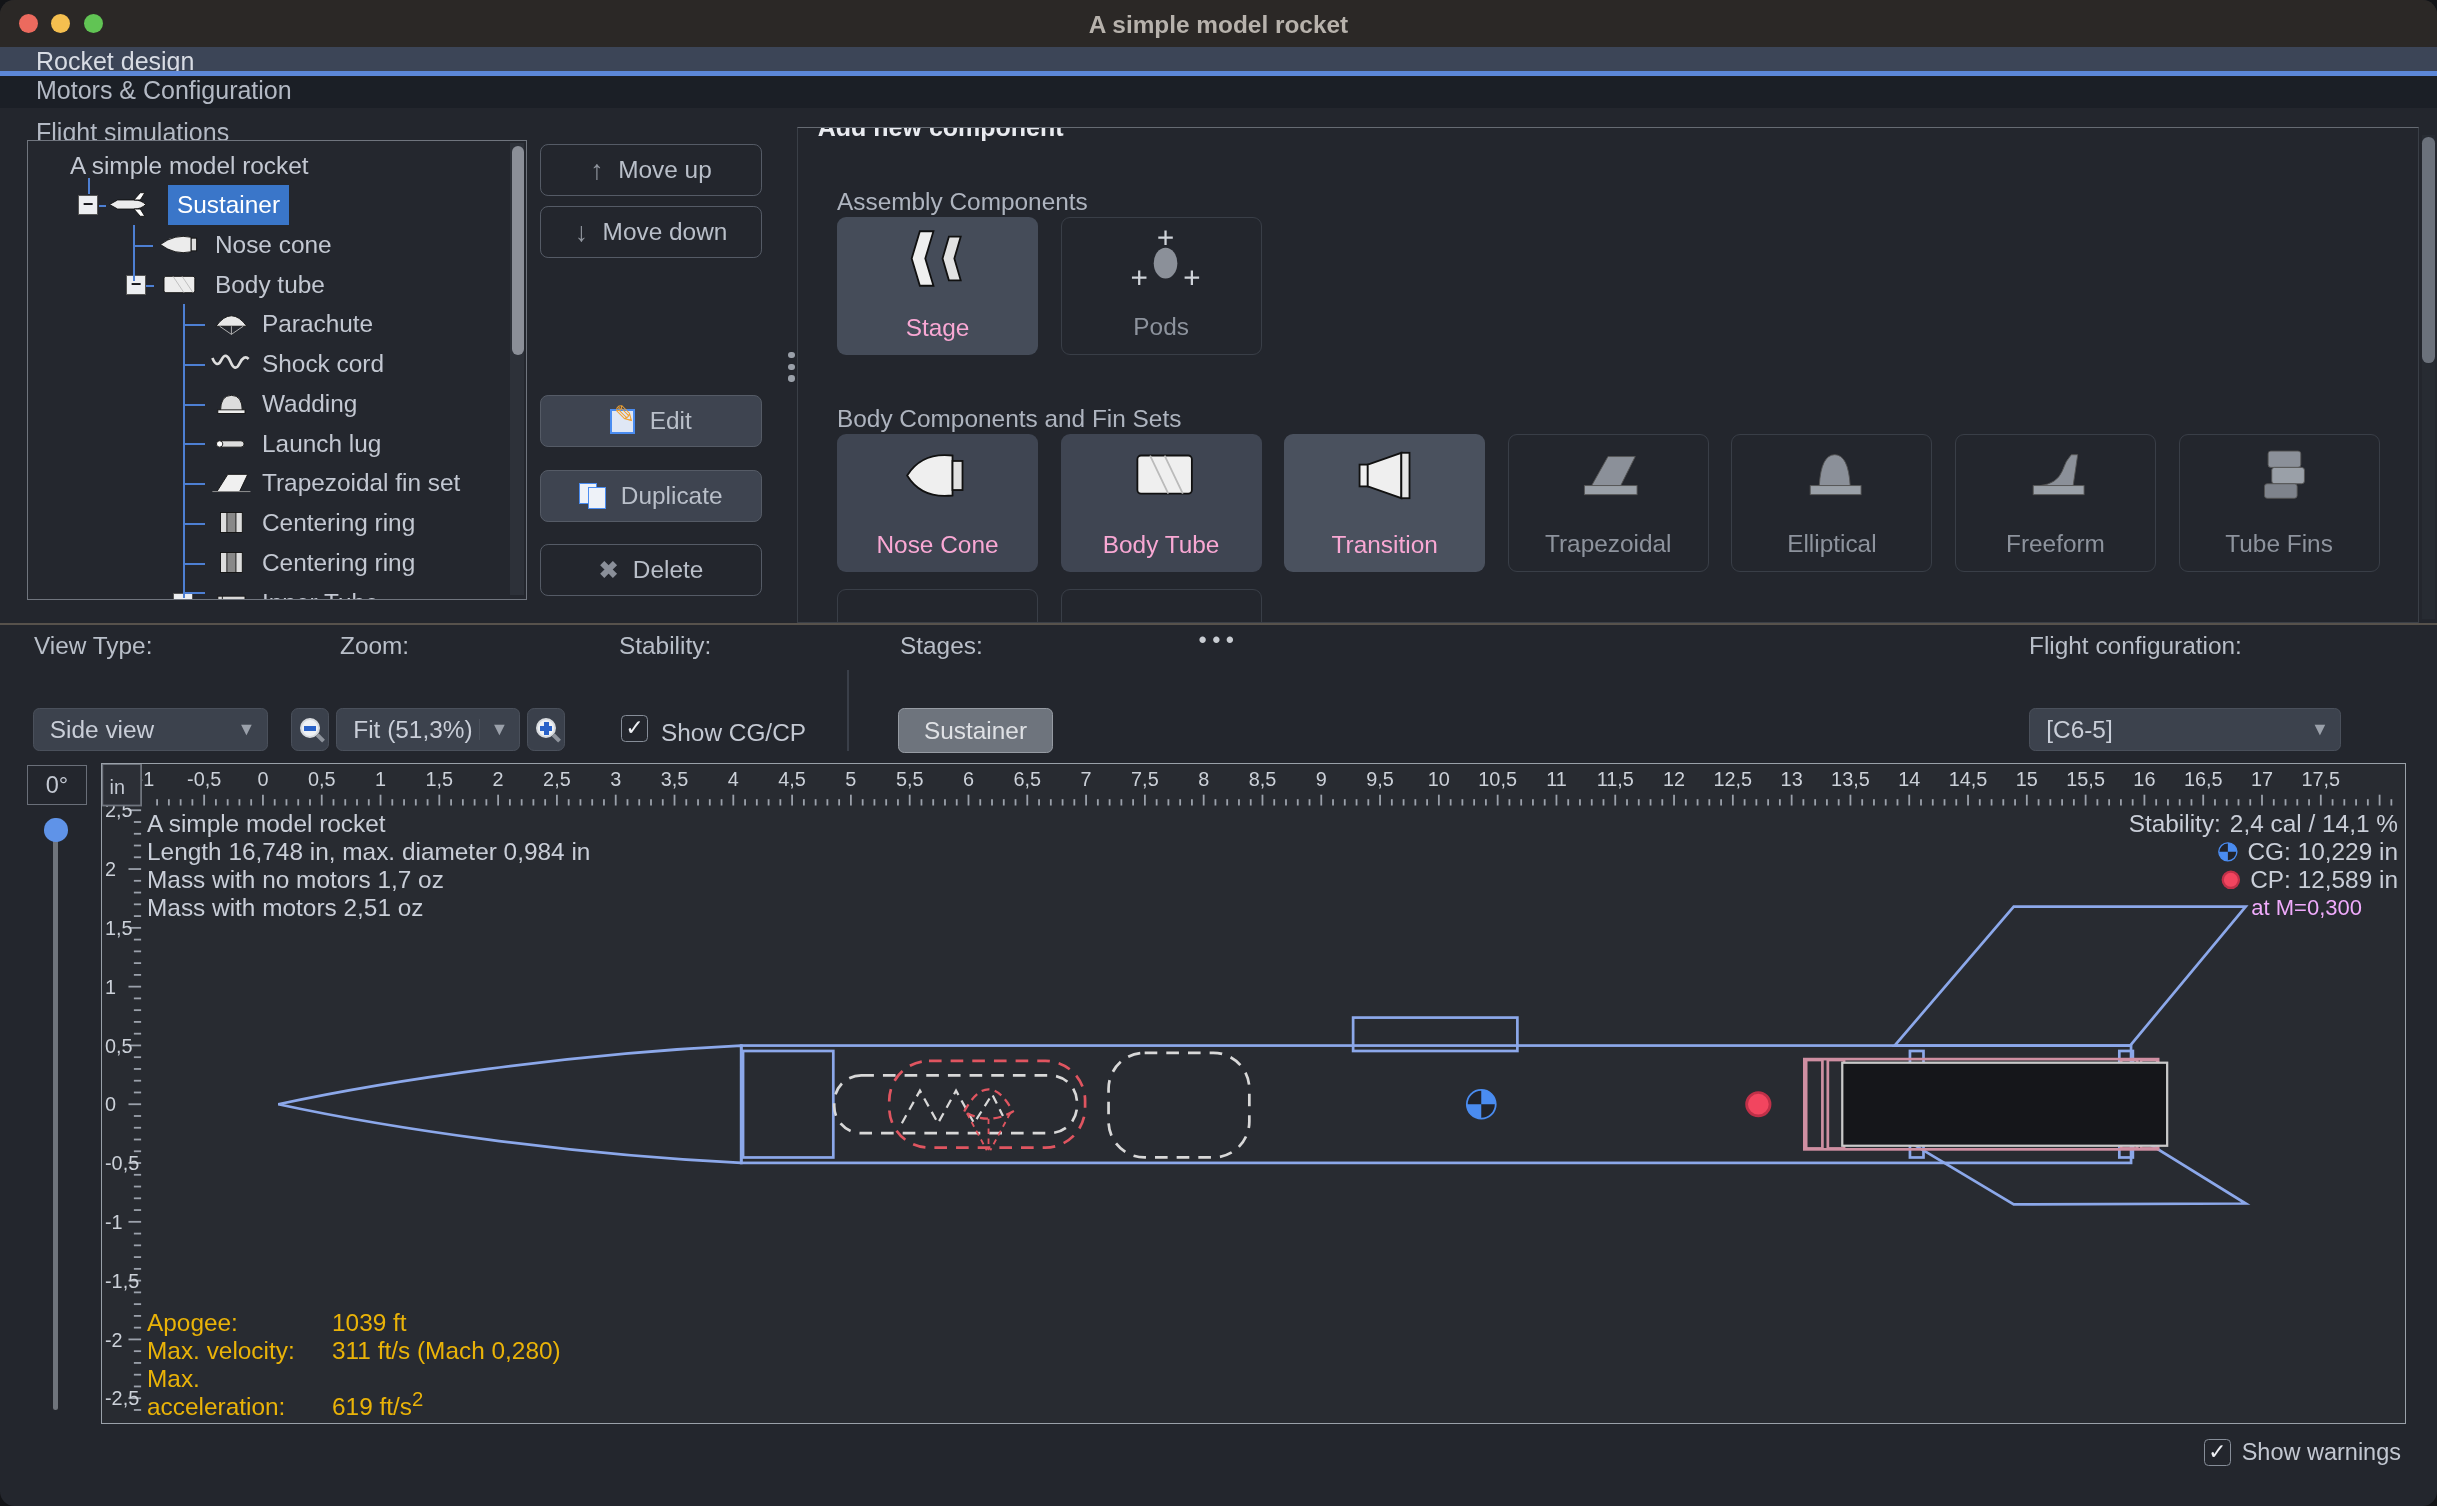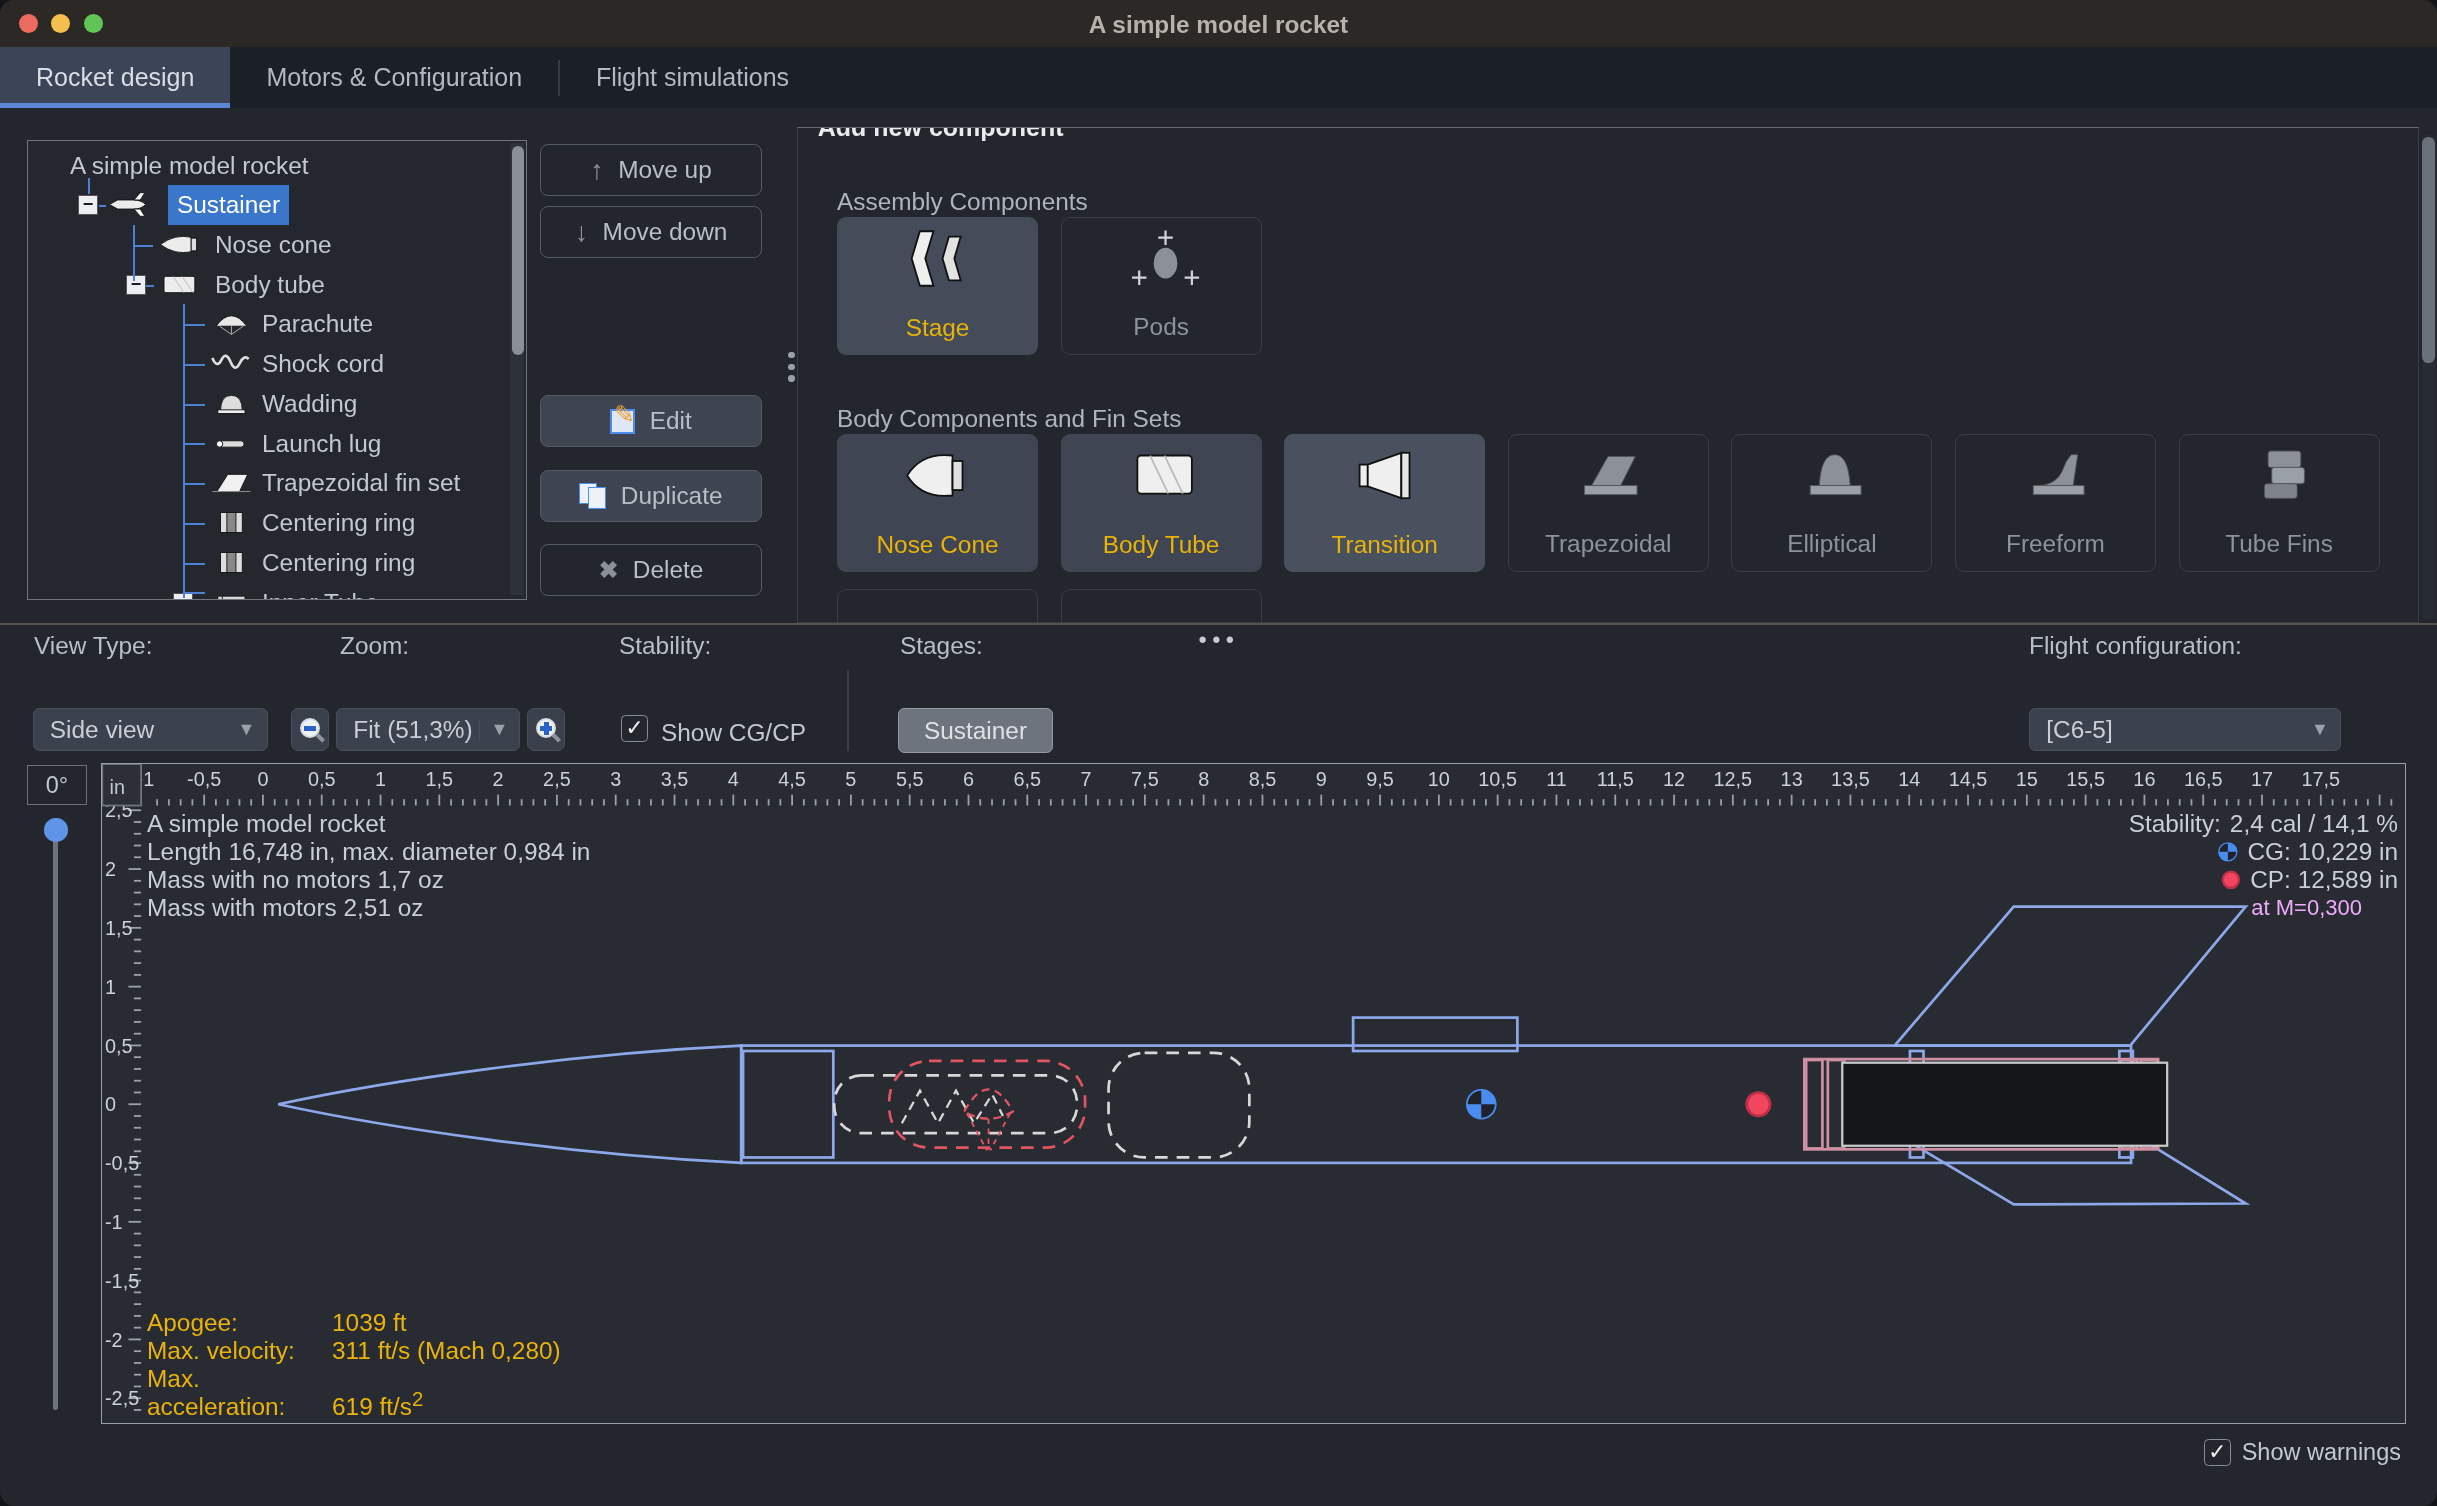--- a/index.html
+++ b/index.html
@@ -6,21 +6,21 @@
   html,body { width:2438px; height:1506px; background:#131417; font-family:"Liberation Sans", sans-serif; }
   #window { position:absolute; inset:0; border-radius:14.4px; overflow:hidden; background:#23262d; }
 
   
   #titlebar { position:absolute; left:0; top:0; width:100%; height:47px; background:#2b2826; }
   .tl { position:absolute; top:13.5px; width:19px; height:19px; border-radius:50%; }
   #tl-close{ left:19px; background:#ec6a5e; } #tl-min{ left:51px; background:#f5bf4f; } #tl-max{ left:84px; background:#61c454; }
   #win-title { position:absolute; top:10.8px; left:0; width:100%; text-align:center; color:#b7b2ac; font-size:24.4px; font-weight:bold; }
 
   
-  #tabbar { position:absolute; left:0; top:47px; width:100%; height:61px; background:#1b1f26; display:flex; }
+  #tabbar { position:absolute; left:0; top:47px; width:100%; height:61px; background:#1b1f26; display:flex;flex-direction:column; }
   .tab { position:relative; height:61px; display:flex; align-items:center; padding:0 36px; font-size:25px; color:#b3b9c4; cursor:default; }
   .tab.selected { background:#3c4557; color:#d8dce4; }
   .tab.selected::after { content:""; position:absolute; left:0; bottom:0; width:100%; height:5.4px; background:#5c87d8; }
   .tab-sep { width:1.8px; height:36px; margin-top:12.6px; background:#363c46; }
 
   
   #tree-panel { position:absolute; left:27px; top:140px; width:500px; height:460px; background:#24272e; border:1.8px solid #70757e; overflow:hidden; }
   .tree-row { position:absolute; left:0; width:100%; height:40px; line-height:40px; font-size:24.4px; color:#c3c8d2; white-space:nowrap; }
   .tree-label { position:absolute; top:0; }
   .tree-label.selected { background:#3a76c9; color:#ffffff; padding:0 9px; }
@@ -49,21 +49,21 @@
   #add-panel-title { position:absolute; left:10.8px; top:-15.3px; background:#23262d; padding:0 9px; font-size:25px; font-weight:bold; color:#e9ebf0; }
   .sec-label { position:absolute; left:39px; font-size:24.4px; color:#aeb4bf; }
   .cell-row { position:absolute; left:39px; display:flex; gap:22.6px; }
   .cell { width:201px; height:138px; border-radius:9px; position:relative; }
   .cell.filled { background:#3f4552; }
   .cell.stage { background:#454c59; }
   .cell.hover { background:#4a515e; }
   .cell.disabled { border:1.8px solid #393e47; background:transparent; }
   .cell .c-ico { position:absolute; top:7.2px; left:50%; transform:translateX(-50%); }
   .cell .c-ico svg { width:99px; height:69px; }
-  .cell .c-label { position:absolute; bottom:12.6px; width:100%; text-align:center; font-size:24.4px; color:#eab308; }
+  .cell .c-label { position:absolute; bottom:12.6px; width:100%; text-align:center; font-size:24.4px; color:#f9a8d4; }
   .cell.disabled .c-label { color:#8d939d; }
   #panel-scroll-track { position:absolute; left:2422px; top:135px; width:12.6px; height:484px; background:#272b32; }
   #panel-scroll-thumb { position:absolute; left:2422px; top:137px; width:12.6px; height:226px; background:#6b717b; border-radius:6.3px; }
 
   #h-divider { position:absolute; left:0; top:623px; width:100%; height:1.8px; background:#57524c; }
   #divider-dots { position:absolute; left:1190px; top:627px; width:58px; text-align:center; color:#c8ccd2; font-size:23.5px; letter-spacing:5.4px; }
 
   
   .tb-label { position:absolute; top:632px; font-size:24.4px; color:#b9bfc9; }
   .combo { position:absolute; top:708px; height:43px; background:#3c424d; border:0.9px solid #4a505b; border-radius:6.3px; display:flex; align-items:center; color:#c9ced8; font-size:24.4px; }

